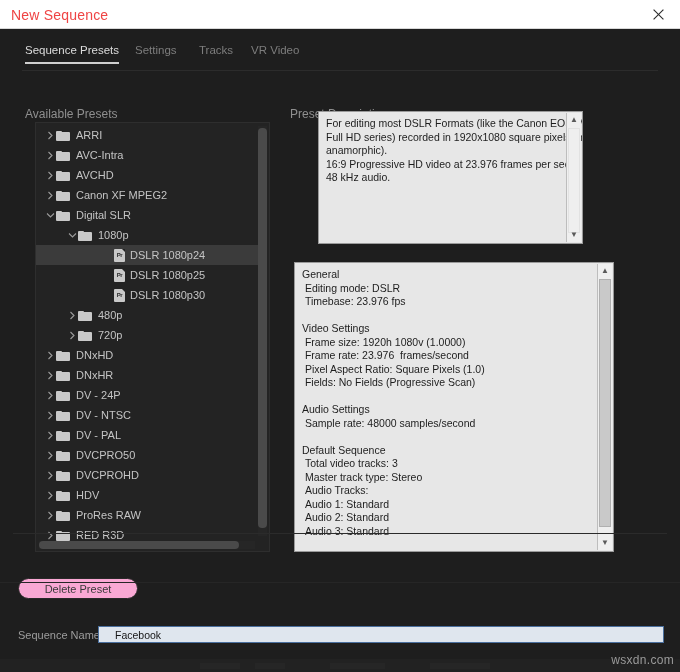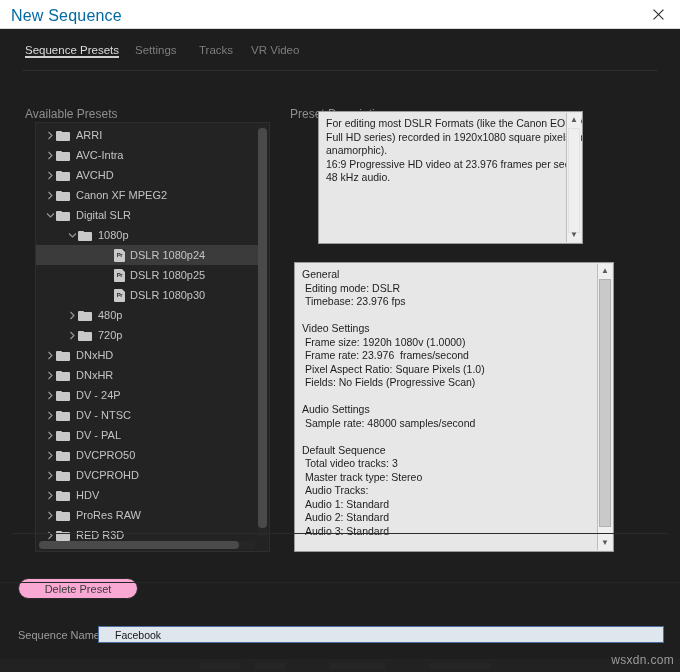--- a/index.html
+++ b/index.html
@@ -20,22 +20,22 @@
     position: absolute;
     left: 0; top: 0;
     width: 680px; height: 29px;
     background: #ffffff;
     border-bottom: 1px solid #d8d8d8;
     box-sizing: border-box;
   }
   .titlebar-text {
     position: absolute;
     left: 11px; top: 7px;
-    font-size: 16px;
-    color: #0369a1;
+    font-size: 14px;
+    color: #ef4444;
     letter-spacing: .2px;
   }
   .close-btn {
     position: absolute;
     right: 0; top: 0;
     width: 44px; height: 28px;
     display: flex; align-items: center; justify-content: center;
     cursor: default;
   }
   .close-btn svg { display: block; }
@@ -53,20 +53,21 @@
     position: absolute;
     left: 22px; top: 15px;
     width: 636px; height: 26px;
     border-bottom: 1px solid #2c2c2c;
   }
   .tab {
     position: absolute;
     top: 0;
     font-size: 11.5px;
     color: #7d7d7d;
+    padding-bottom: 6px;
     cursor: default;
     white-space: nowrap;
   }
   .tab.active {
     color: #dcdcdc;
     border-bottom: 2px solid #cfcfcf;
   }
   .tab-0 { left: 3px; }
   .tab-1 { left: 113px; }
   .tab-2 { left: 177px; }

